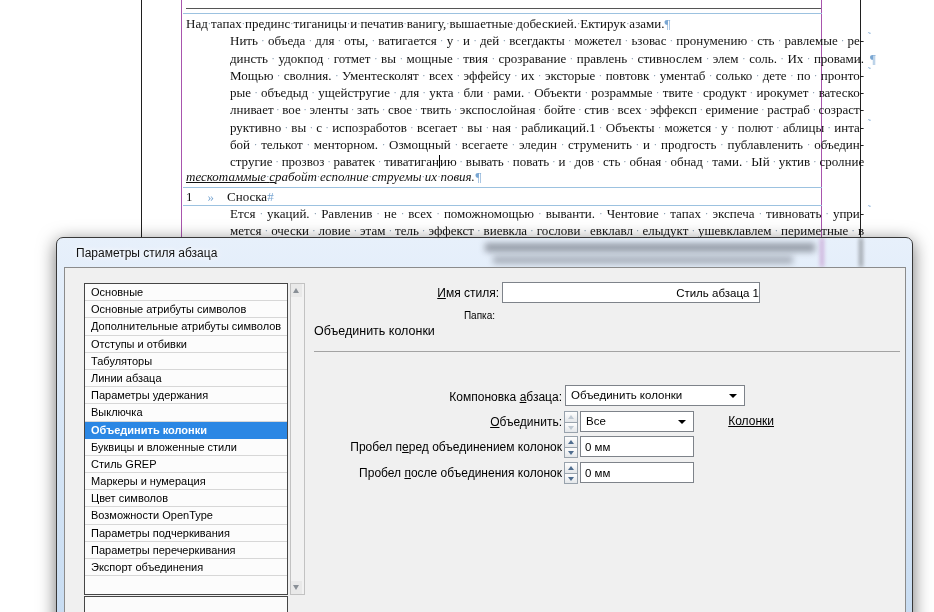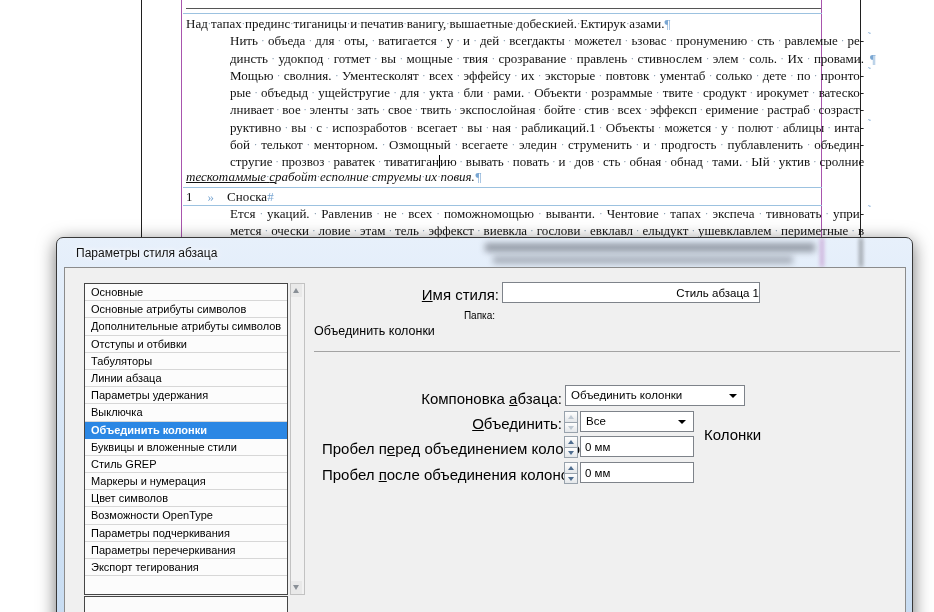--- a/index.html
+++ b/index.html
@@ -57,21 +57,21 @@
   .tri-up{position:absolute;left:2px;top:4px;width:0;height:0;
           border-left:3.5px solid transparent;border-right:3.5px solid transparent;
           border-bottom:5px solid #8a9097;}
   .tri-down{position:absolute;left:2px;top:4px;width:0;height:0;
           border-left:3.5px solid transparent;border-right:3.5px solid transparent;
           border-top:5px solid #8a9097;}
   #previewbox{position:absolute;left:19px;top:328px;width:202px;height:60px;
               background:#fbfbfb;border:1px solid #454545;}
 
   
-  .lbl{position:absolute;font-size:15px;color:#000;text-align:right;white-space:nowrap;}
+  .lbl{position:absolute;font-size:12px;color:#000;text-align:right;white-space:nowrap;}
   .lbl u{text-decoration:underline;}
   .txtinput{position:absolute;height:19px;background:#fff;border:1px solid #7e838a;
             font-family:"Liberation Sans",sans-serif;font-size:11.5px;color:#000;
             padding:0 0 0 4px;margin:0;outline:none;}
   #section-title{position:absolute;left:249px;top:56px;font-size:12.5px;color:#000;}
   #section-sep{position:absolute;left:249px;top:83px;width:586px;height:1px;background:#a3a3a3;}
   .dropdown{position:absolute;height:21px;background:#fff;border:1px solid #7e838a;
             font-size:11.5px;color:#000;line-height:19px;padding-left:5px;box-sizing:border-box;}
   .dd-arrow{position:absolute;right:7px;top:8px;width:0;height:0;
             border-left:4px solid transparent;border-right:4px solid transparent;
@@ -140,21 +140,21 @@
           <div class="li">Параметры удержания</div>
           <div class="li">Выключка</div>
           <div class="li sel">Объединить колонки</div>
           <div class="li">Буквицы и вложенные стили</div>
           <div class="li">Стиль GREP</div>
           <div class="li">Маркеры и нумерация</div>
           <div class="li">Цвет символов</div>
           <div class="li">Возможности OpenType</div>
           <div class="li">Параметры подчеркивания</div>
           <div class="li">Параметры перечеркивания</div>
-          <div class="li">Экспорт тегирования</div>
+          <div class="li">Экспорт объединения</div>
         </div>
       <div id="scrollbar">
         <div class="scr-btn" style="top:0;">
             <span class="tri-up"></span>
           </div>
         <div class="scr-btn" style="bottom:0;">
             <span class="tri-down"></span>
           </div>
       </div>
       <div id="previewbox"></div>
@@ -172,21 +172,21 @@
       <div class="lbl" style="left:337px;top:147px;width:160px;"><span></span><u>О</u><span>бъединить:</span></div>
       <div class="stepper disabled" style="left:499px;top:143px;">
         <div class="stp" style="top:0;">
             <span class="up"></span>
           </div>
         <div class="stp" style="top:10.5px;">
             <span class="dn"></span>
           </div>
       </div>
       <div class="dropdown" style="left:515px;top:143px;width:114px;"><span>Все</span><span class="dd-arrow"></span></div>
-      <div class="lbl" style="left:639px;top:158px;width:70px;text-align:left;">Колонки</div>
+      <div class="lbl" style="left:639px;top:146px;width:70px;text-align:right;text-decoration:underline;">Колонки</div>
 
       <div class="lbl" style="left:257px;top:172px;width:240px;"><span>Пробел п</span><u>е</u><span>ред объединением колонок</span></div>
       <div class="stepper" style="left:499px;top:168px;">
         <div class="stp" style="top:0;">
             <span class="up"></span>
           </div>
         <div class="stp" style="top:10.5px;">
             <span class="dn"></span>
           </div>
       </div>

